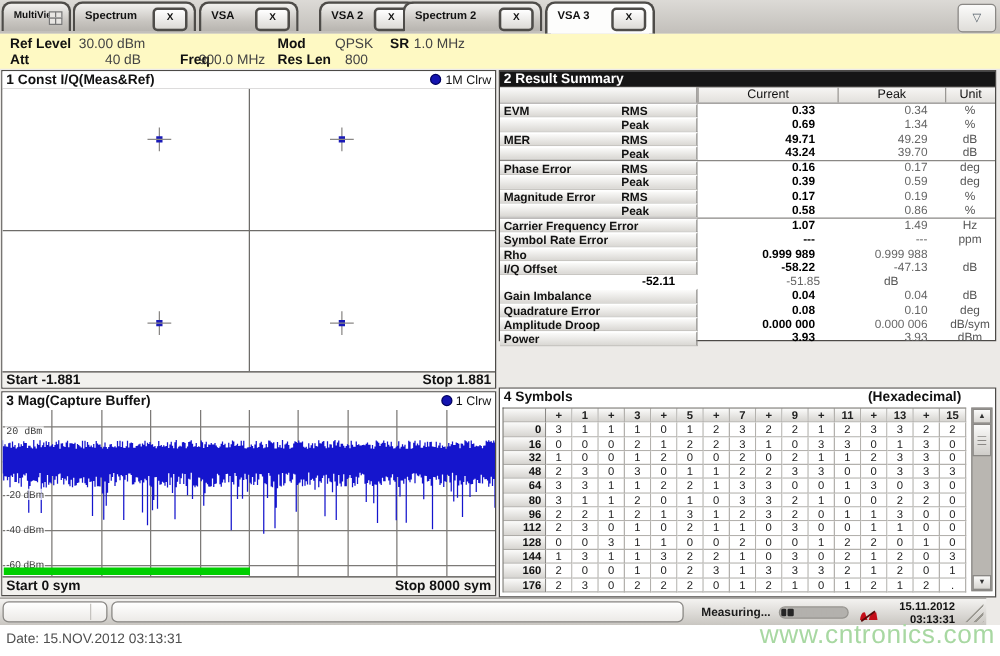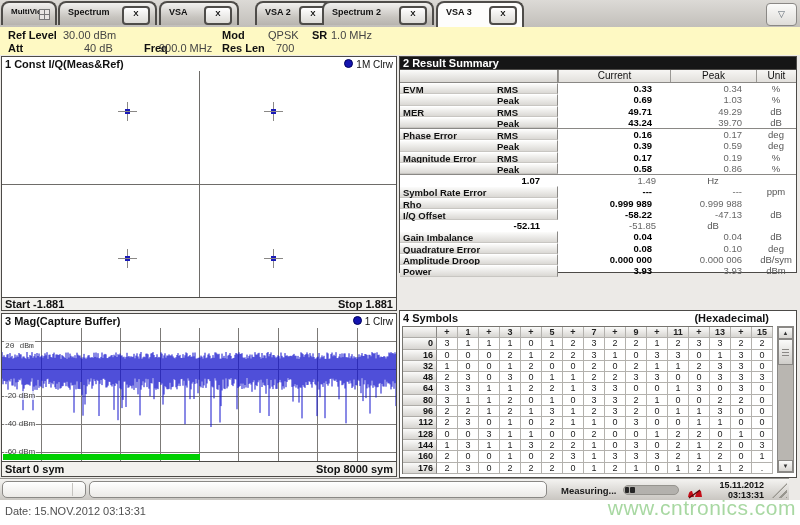--- a/index.html
+++ b/index.html
@@ -144,21 +144,21 @@
   <div class="settings">
     <span class="slab" style="left:8px;top:2px;">Ref Level</span>
     <span class="sval" style="left:63px;top:2px;">30.00 dBm</span>
     <span class="slab" style="left:8px;top:15px;">Att</span>
     <span class="sval" style="left:84px;top:15px;">40 dB</span>
     <span class="slab" style="left:144px;top:15px;">Freq</span>
     <span class="sval" style="left:159px;top:15px;">900.0 MHz</span>
     <span class="slab" style="left:222px;top:2px;">Mod</span>
     <span class="sval" style="left:268px;top:2px;">QPSK</span>
     <span class="slab" style="left:222px;top:15px;">Res Len</span>
-    <span class="sval" style="left:276px;top:15px;">700</span>
+    <span class="sval" style="left:276px;top:15px;">800</span>
     <span class="slab" style="left:312px;top:2px;">SR</span>
     <span class="sval" style="left:331px;top:2px;">1.0 MHz</span>
   </div>
 
   <div class="win" style="left:1px;top:56px;width:396px;height:255px;">
     <div class="wtitle">
       <span>1 Const I/Q(Meas&amp;Ref)</span>
       <span class="legend">
         <span class="ldot"></span>
         <span>1M Clrw</span>
@@ -205,21 +205,21 @@
           <div class="rs-cur">0.33</div>
           <div class="rs-peak">0.34</div>
           <div class="rs-unit">%</div>
         </div>
         <div class="rs-row">
           <div class="rs-label">
             <span class="rs-name"></span>
             <span class="rs-sub">Peak</span>
           </div>
           <div class="rs-cur">0.69</div>
-          <div class="rs-peak">1.03</div>
+          <div class="rs-peak">1.34</div>
           <div class="rs-unit">%</div>
         </div>
         <div class="rs-row">
           <div class="rs-label">
             <span class="rs-name">MER</span>
             <span class="rs-sub">RMS</span>
           </div>
           <div class="rs-cur">49.71</div>
           <div class="rs-peak">49.29</div>
           <div class="rs-unit">dB</div>
@@ -263,20 +263,24 @@
         <div class="rs-row gsep">
           <div class="rs-label">
             <span class="rs-name"></span>
             <span class="rs-sub">Peak</span>
           </div>
           <div class="rs-cur">0.58</div>
           <div class="rs-peak">0.86</div>
           <div class="rs-unit">%</div>
         </div>
         <div class="rs-row">
+          <div class="rs-label">
+            <span class="rs-name">Carrier Frequency Error</span>
+            <span class="rs-sub"></span>
+          </div>
           <div class="rs-cur">1.07</div>
           <div class="rs-peak">1.49</div>
           <div class="rs-unit">Hz</div>
         </div>
         <div class="rs-row">
           <div class="rs-label">
             <span class="rs-name">Symbol Rate Error</span>
             <span class="rs-sub"></span>
           </div>
           <div class="rs-cur">---</div>

